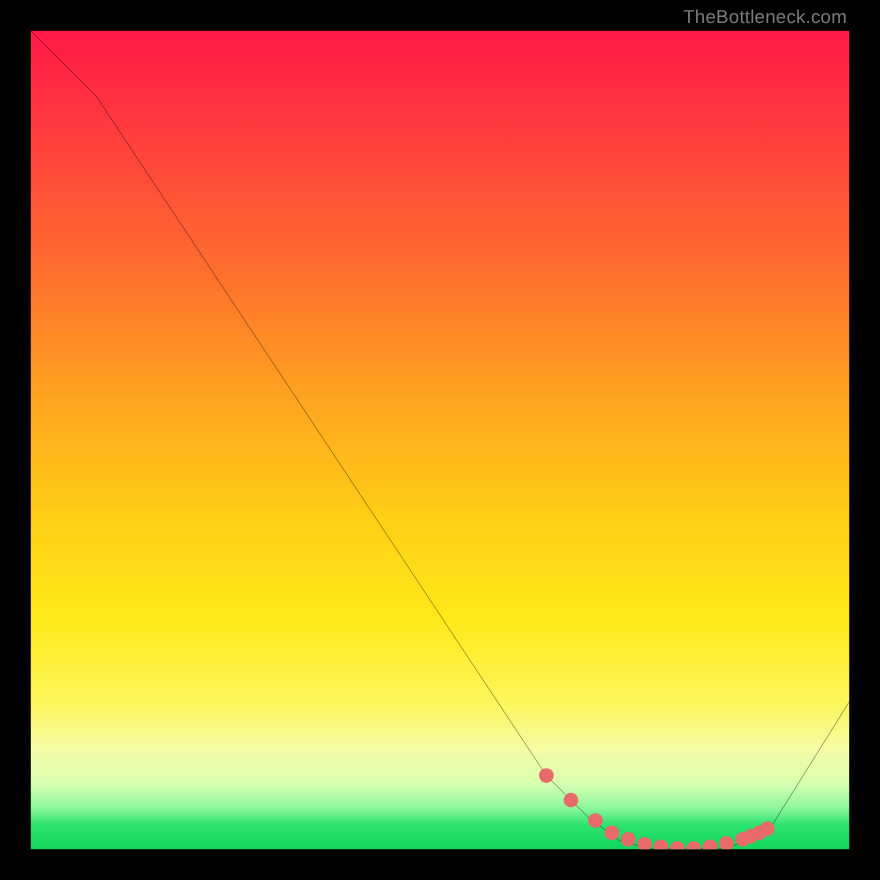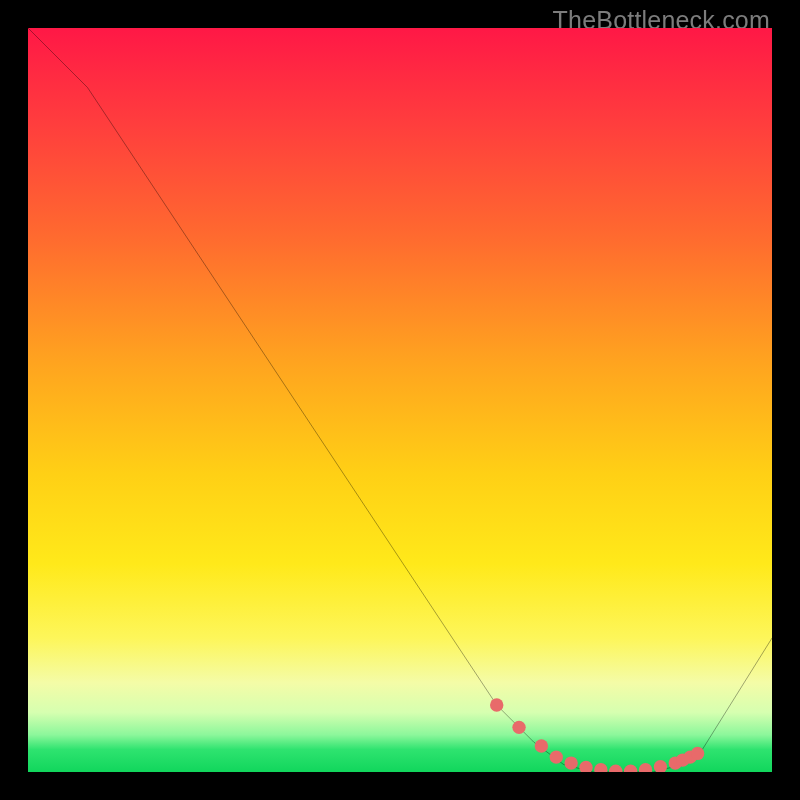--- a/index.html
+++ b/index.html
@@ -48,21 +48,21 @@
     position: absolute;
     inset: 0;
     width: 100%;
     height: 100%;
   }
   .attribution {
     position: absolute;
     top: 6px;
     right: 30px;
     color: #7c7c7c;
-    font-size: 25px;
+    font-size: 17px;
     letter-spacing: 0.2px;
     user-select: none;
   }
 </style>
 </head>
 <body>
 
 <div class="stage">
 
   <div class="attribution">TheBottleneck.com</div>

